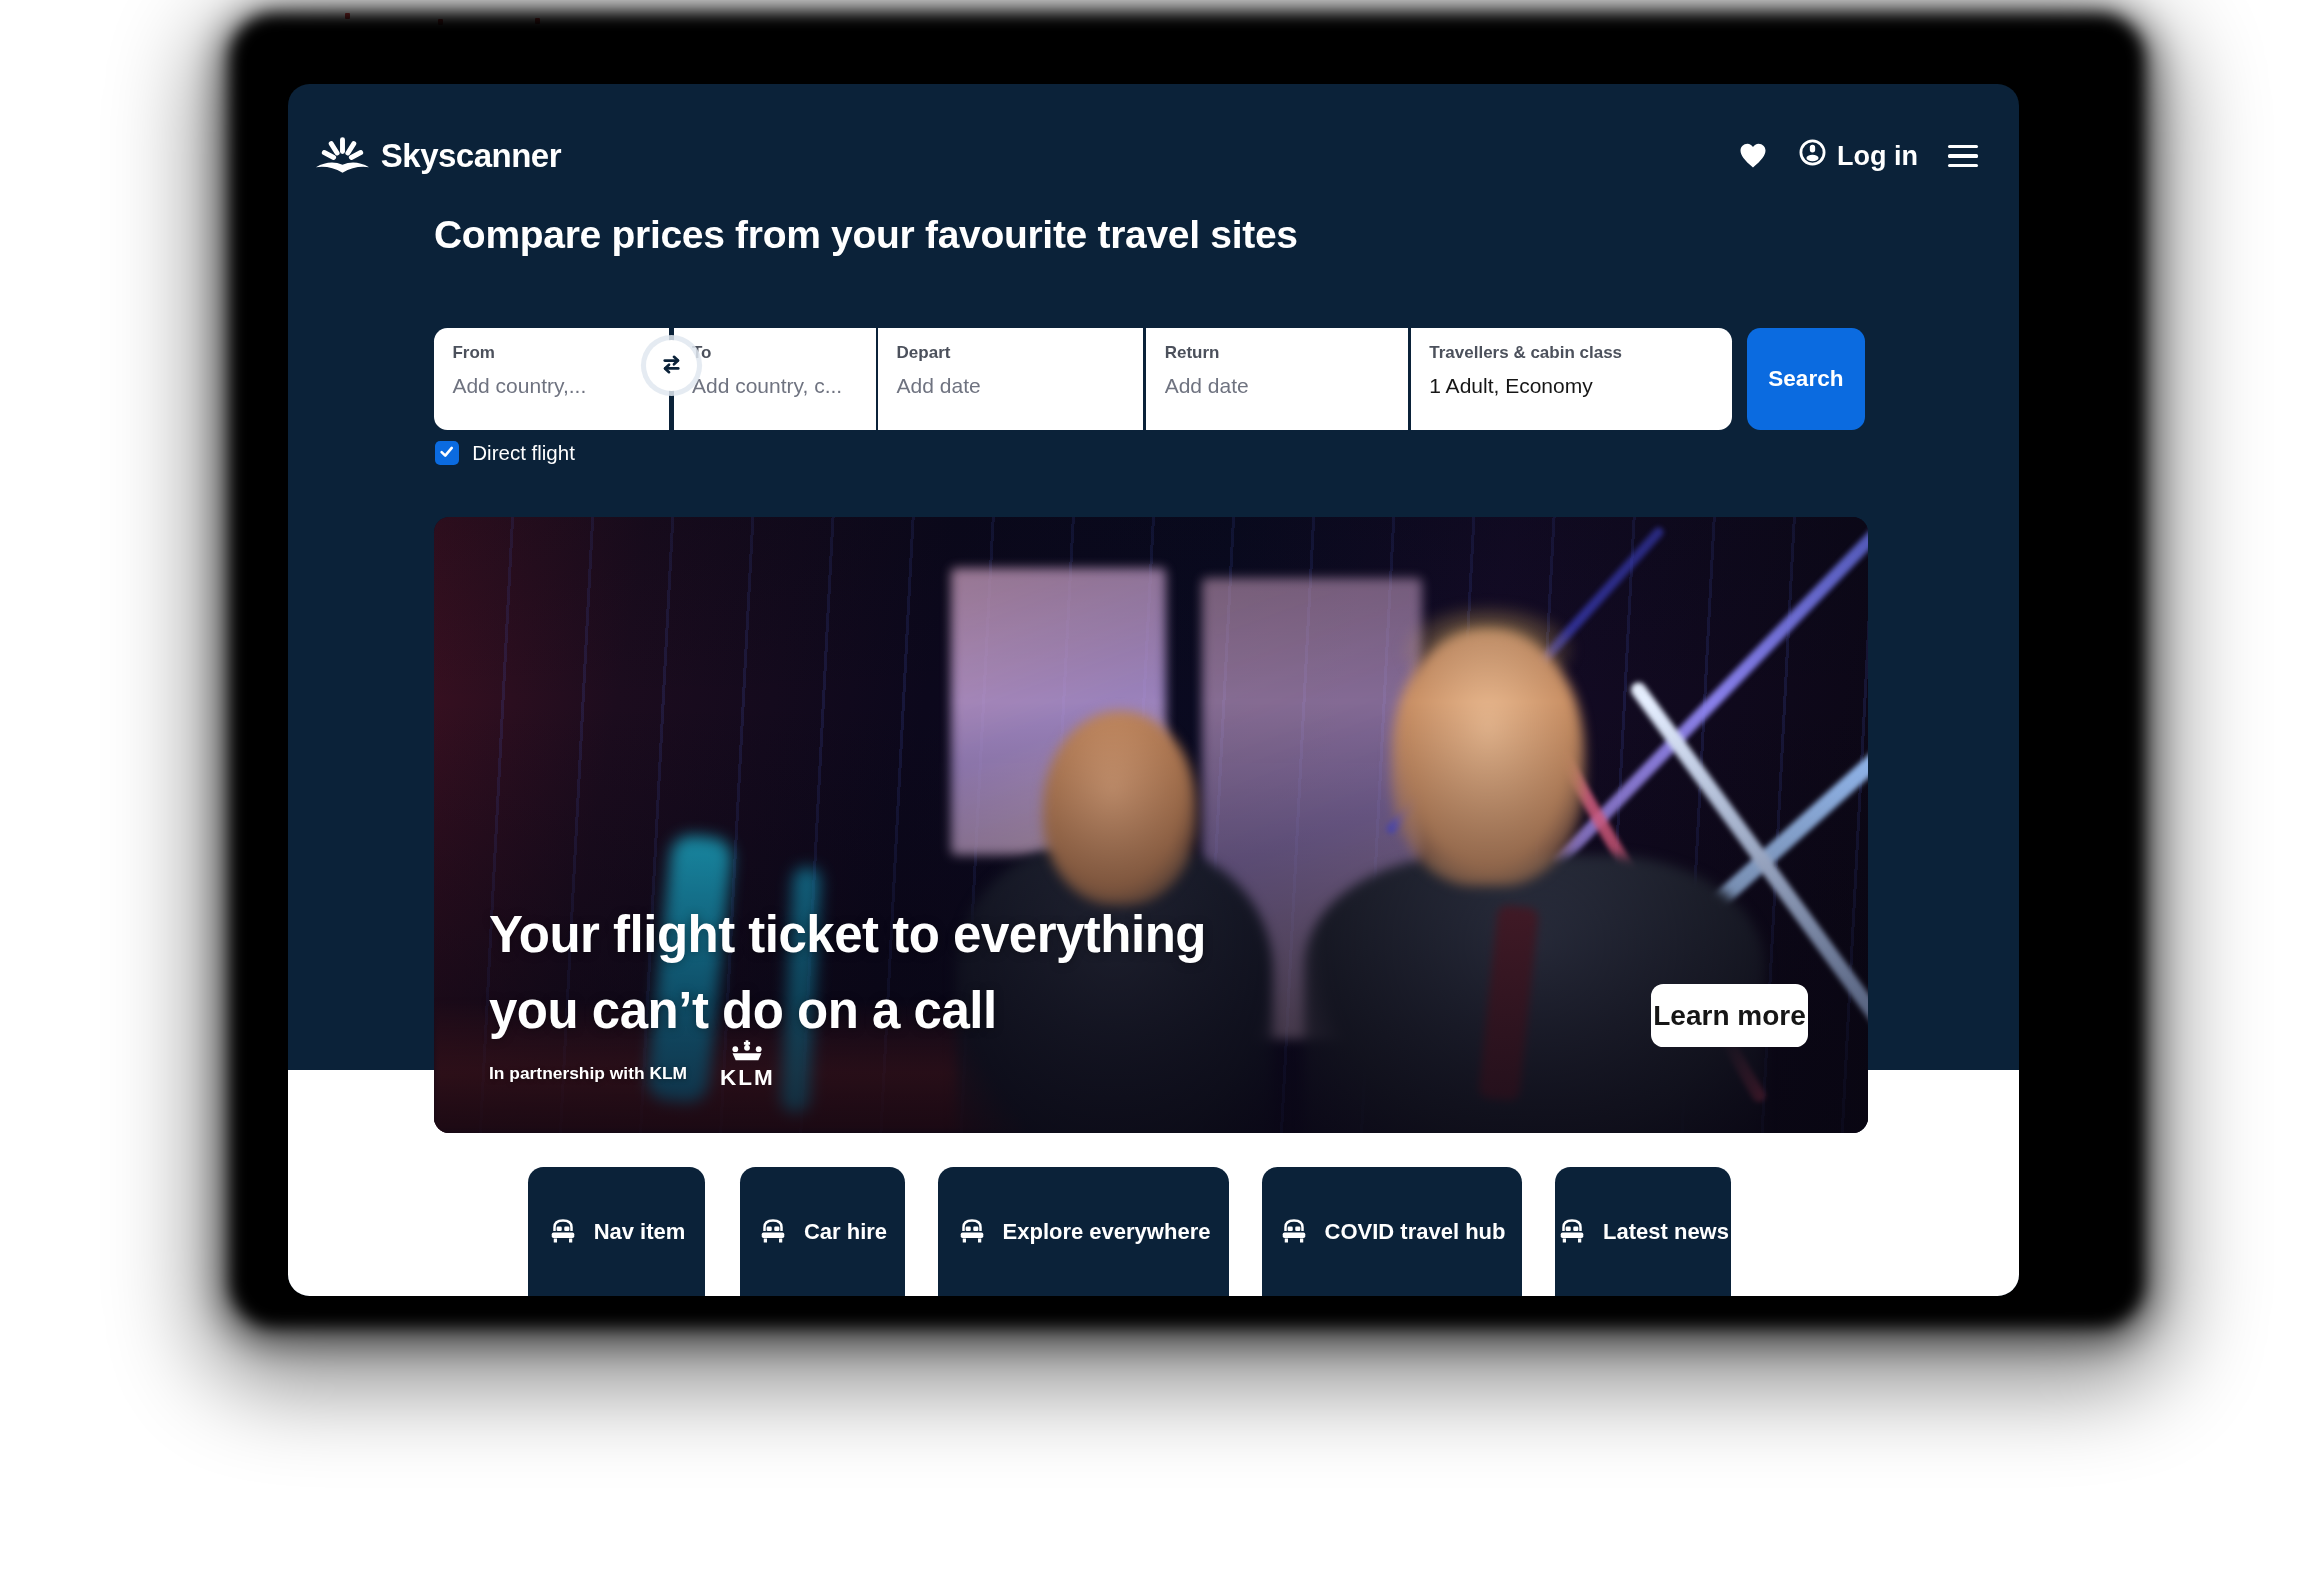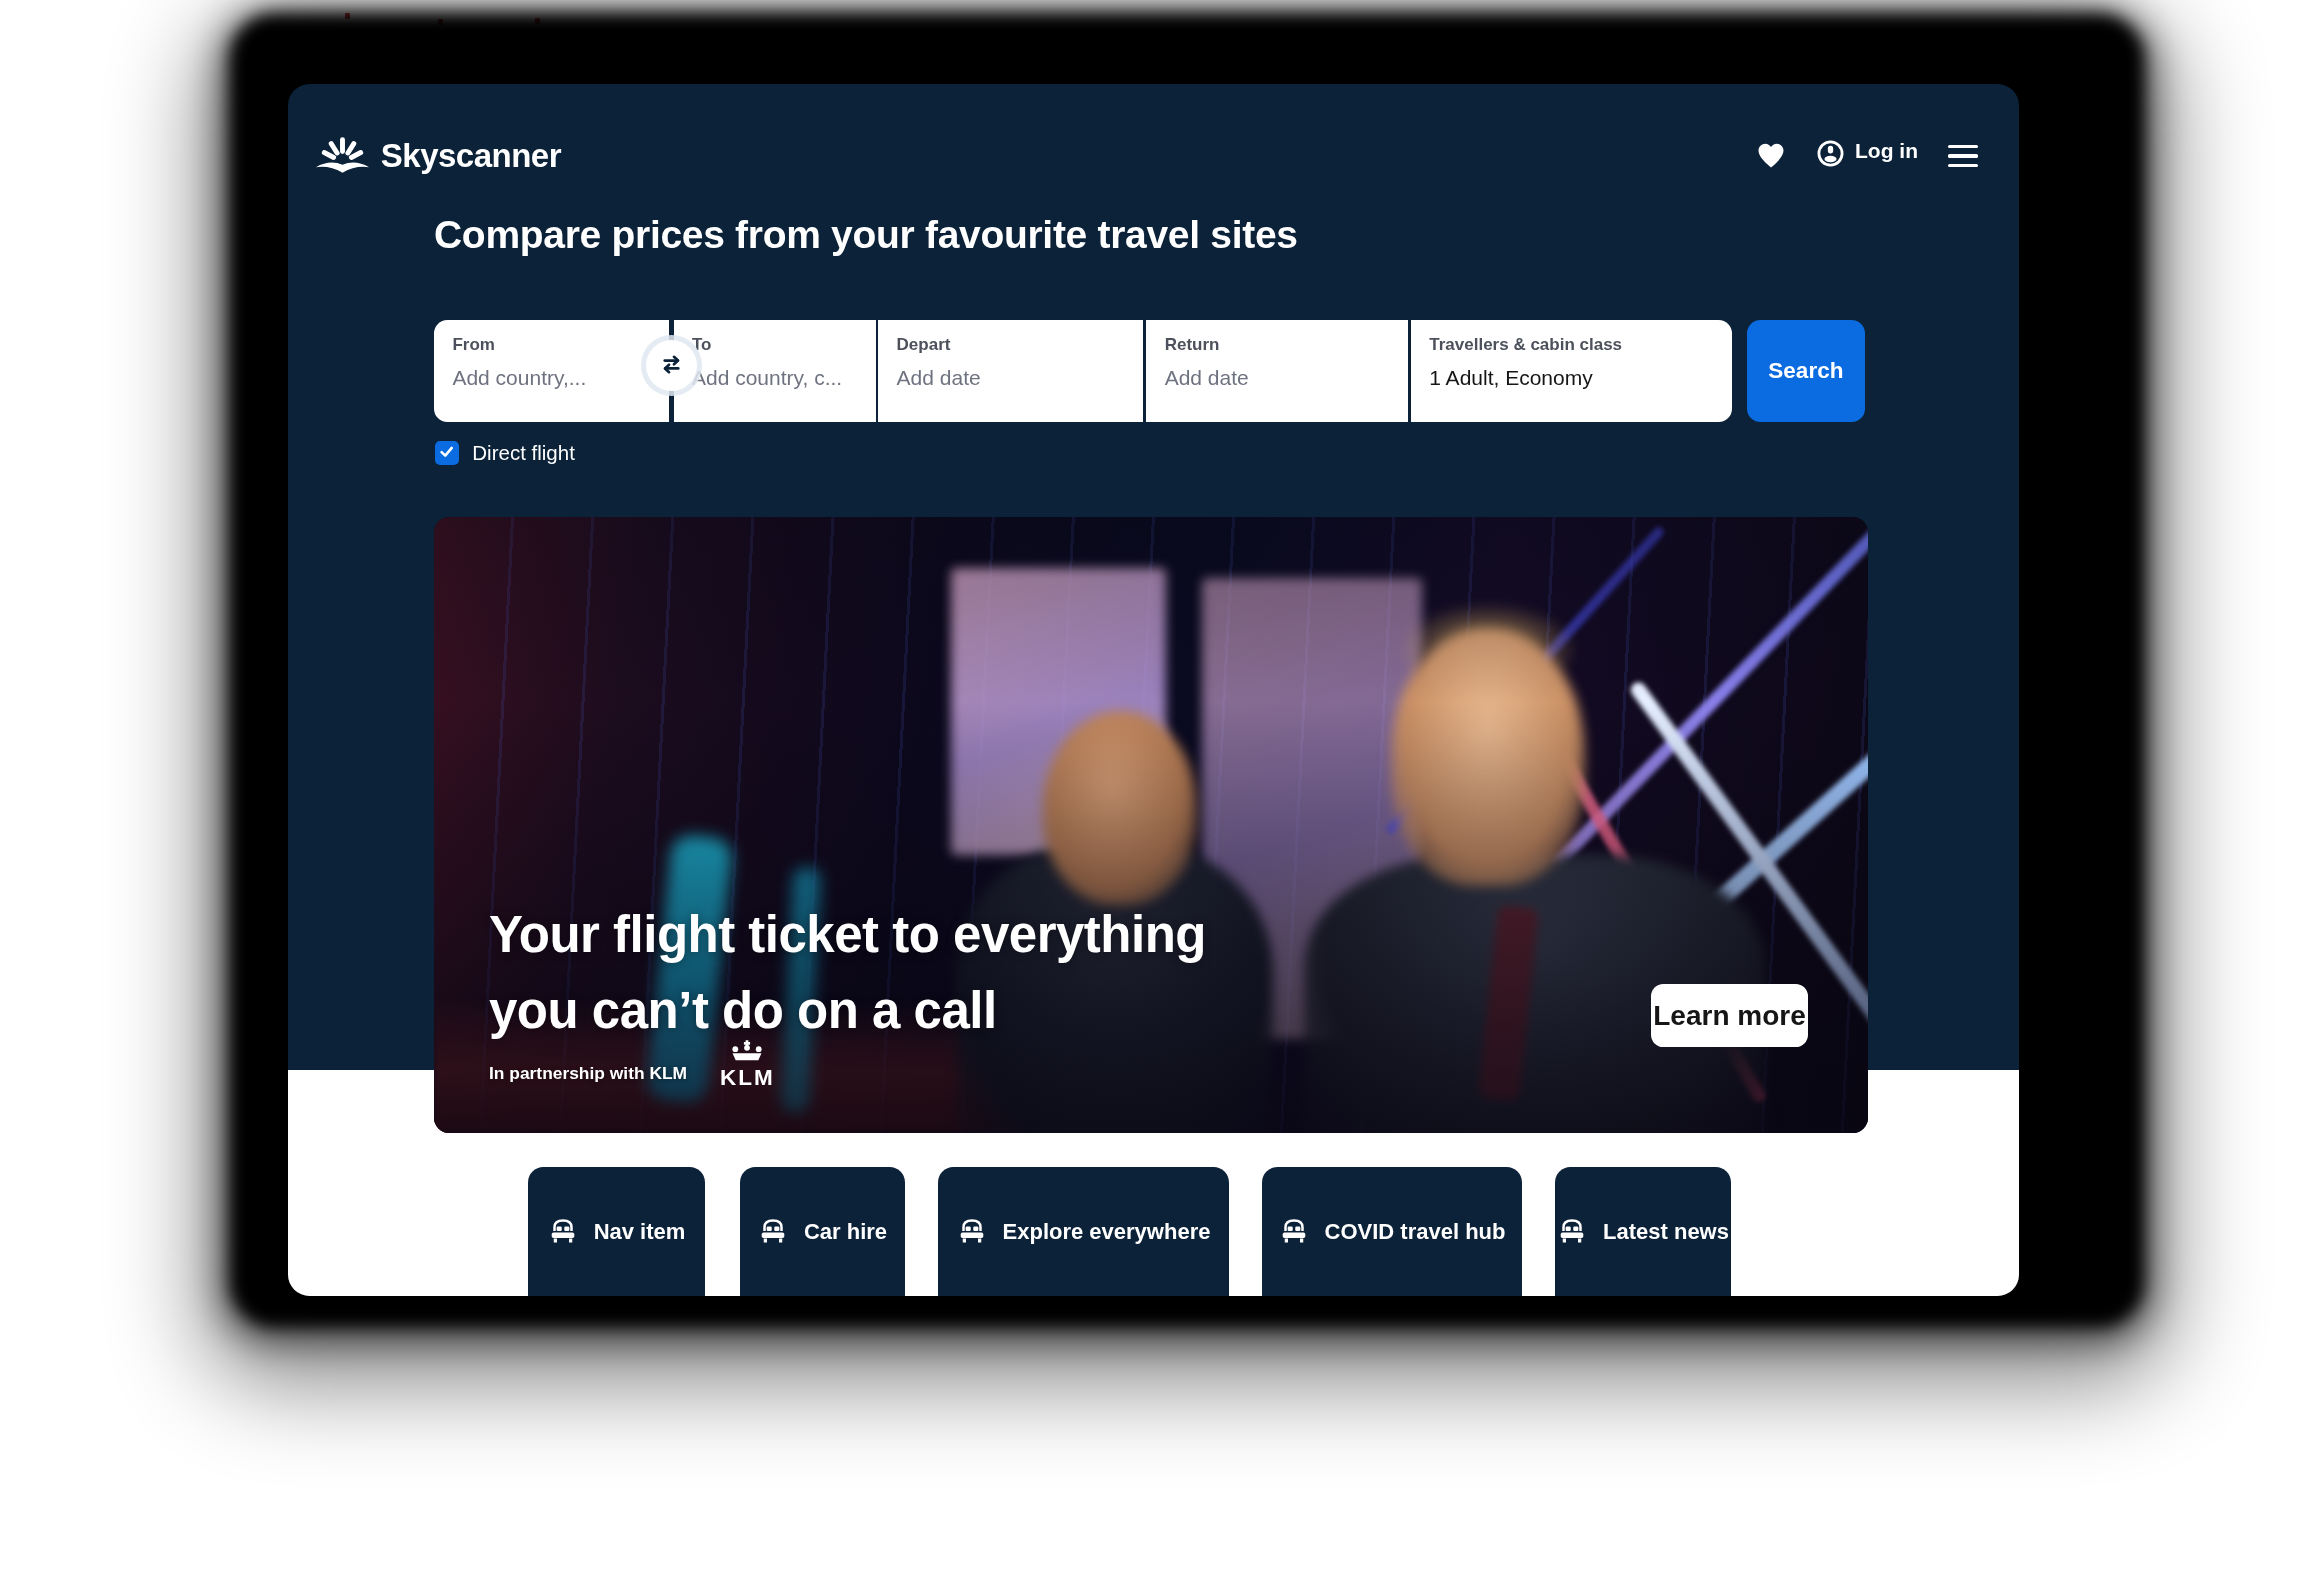--- a/index.html
+++ b/index.html
@@ -15,29 +15,29 @@
   
   .window { position:absolute; left:288px; top:84px; width:1731px; height:1212px;
     background:#0b2239; border-radius:21.5px; overflow:hidden; }
   .white-bottom { position:absolute; left:0; top:986px; width:100%; height:227px; background:#ffffff; }
 
   
   .header { position:absolute; left:0; top:31px; width:100%; height:82px; }
   .logo { position:absolute; left:24.6px; top:18.4px; display:flex; align-items:center; gap:9.2px; }
   .logo-word { color:#fff; font-size:33px; font-weight:700; letter-spacing:-0.5px; }
   .header-right { position:absolute; right:41px; top:0; height:82px; display:flex; align-items:center; gap:30px; }
-  .login { display:flex; gap:10.2px; color:#fff; font-size:21px; font-weight:700; }
+  .login { display:flex; align-items:center; gap:10.2px; color:#fff; font-size:27px; font-weight:700; }
   .burger { display:flex; flex-direction:column; gap:6.7px; cursor:pointer; }
   .burger span { display:block; width:30px; height:3.1px; background:#fff; border-radius:1.5px; }
 
   
   .headline { position:absolute; left:146px; top:129px; color:#fff; font-size:39px; font-weight:700; letter-spacing:-0.3px; }
 
   
-  .search-row { position:absolute; left:146px; top:236px; height:118px; display:flex; }
+  .search-row { position:absolute; left:146px; top:244px; height:118px; display:flex; }
   .field { background:#fff; height:102px; padding:15.4px 10.2px 0 18.4px; display:flex; flex-direction:column; gap:10.2px; cursor:pointer; overflow:hidden; }
   .field .flabel { color:#4c515c; font-size:17px; font-weight:700; white-space:nowrap; }
   .field .fvalue { color:#6f7380; font-size:21px; white-space:nowrap; }
   .field .fvalue.filled { color:#161616; }
   .f-from { width:235px; border-radius:13.3px 0 0 13.3px; }
   .f-to { width:202px; margin-left:4.6px; }
   .f-depart { width:265px; margin-left:2.6px; }
   .f-return { width:262px; margin-left:3.1px; }
   .f-trav { width:321px; margin-left:2.6px; border-radius:0 13.3px 13.3px 0; }
   .search-btn { width:118px; height:102px; margin-left:15px; background:#0b6be0; border:none; border-radius:13.3px;

